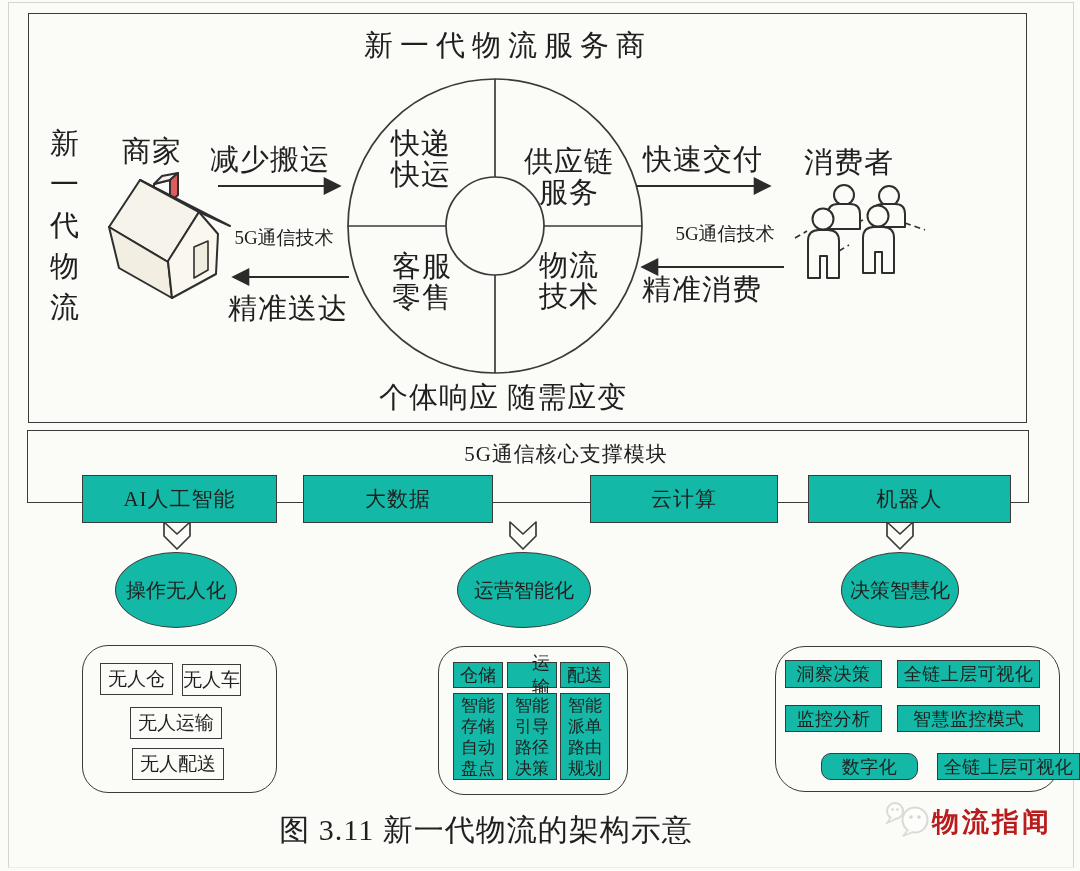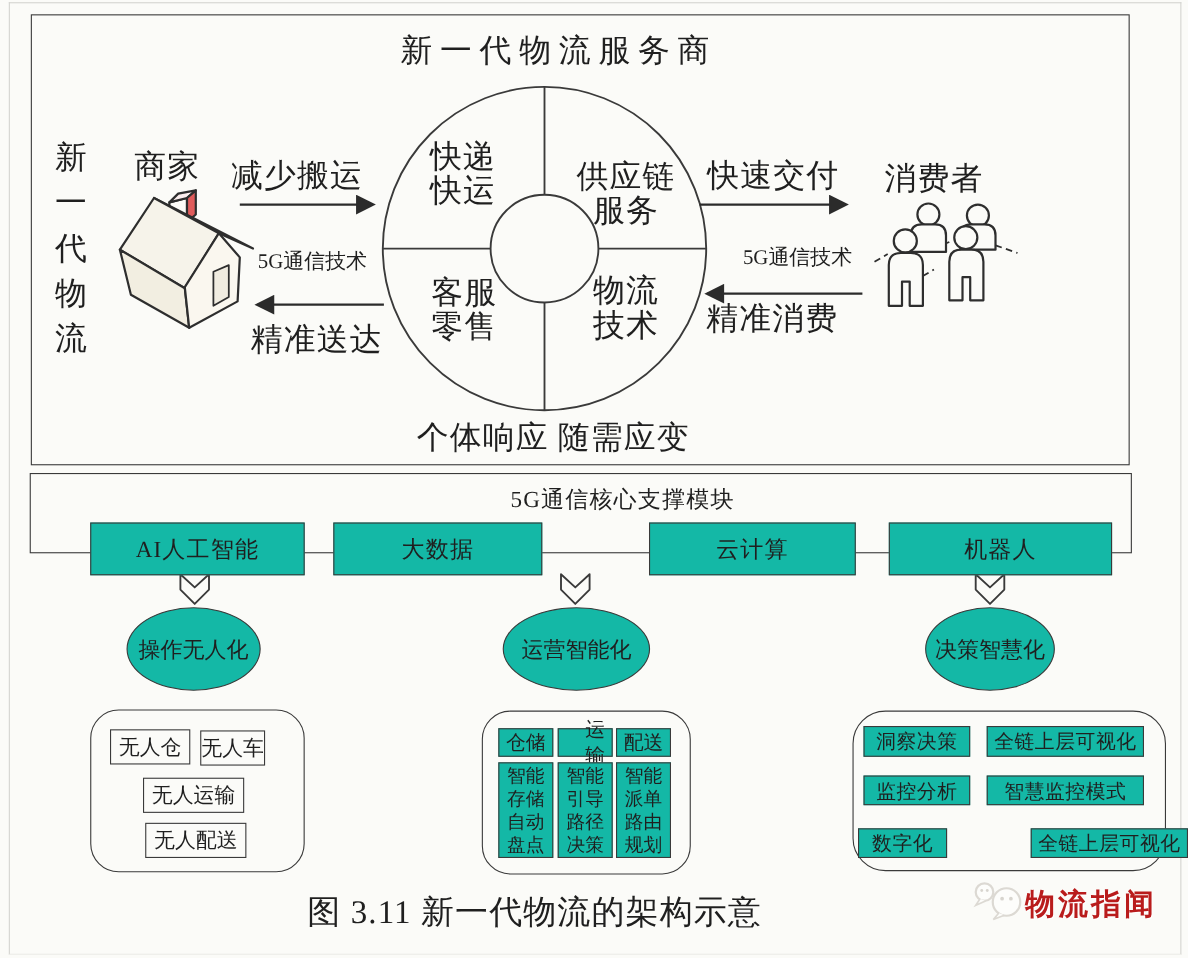--- a/index.html
+++ b/index.html
@@ -189,19 +189,19 @@
     <div>派单</div>
     <div>路由</div>
     <div>规划</div>
   </div>
 
   <div class="panel" style="left:775px;top:646px;width:285px;height:146px;border-radius:30px;"></div>
   <div class="wbox rlabel" style="left:785px;top:660px;width:97px;height:28px;">洞察决策</div>
   <div class="wbox rlabel" style="left:897px;top:660px;width:143px;height:28px;">全链上层可视化</div>
   <div class="wbox rlabel" style="left:785px;top:705px;width:97px;height:27px;">监控分析</div>
   <div class="wbox rlabel" style="left:897px;top:705px;width:143px;height:27px;">智慧监控模式</div>
-  <div class="wbox rlabel" style="left:780px;top:753px;width:81px;height:27px;">数字化</div>
+  <div class="wbox rlabel" style="left:821px;top:753px;width:97px;height:27px;border-radius:10px;">数字化</div>
   <div class="wbox rlabel" style="left:937px;top:753px;width:143px;height:27px;">全链上层可视化</div>
 
   <div class="t c caption" style="left:486px;top:830px;">图 3.11  新一代物流的架构示意</div>
   <div class="t c watermark" style="left:992px;top:822px;">物流指闻</div>
 
 </div>
 
 </body></html>

